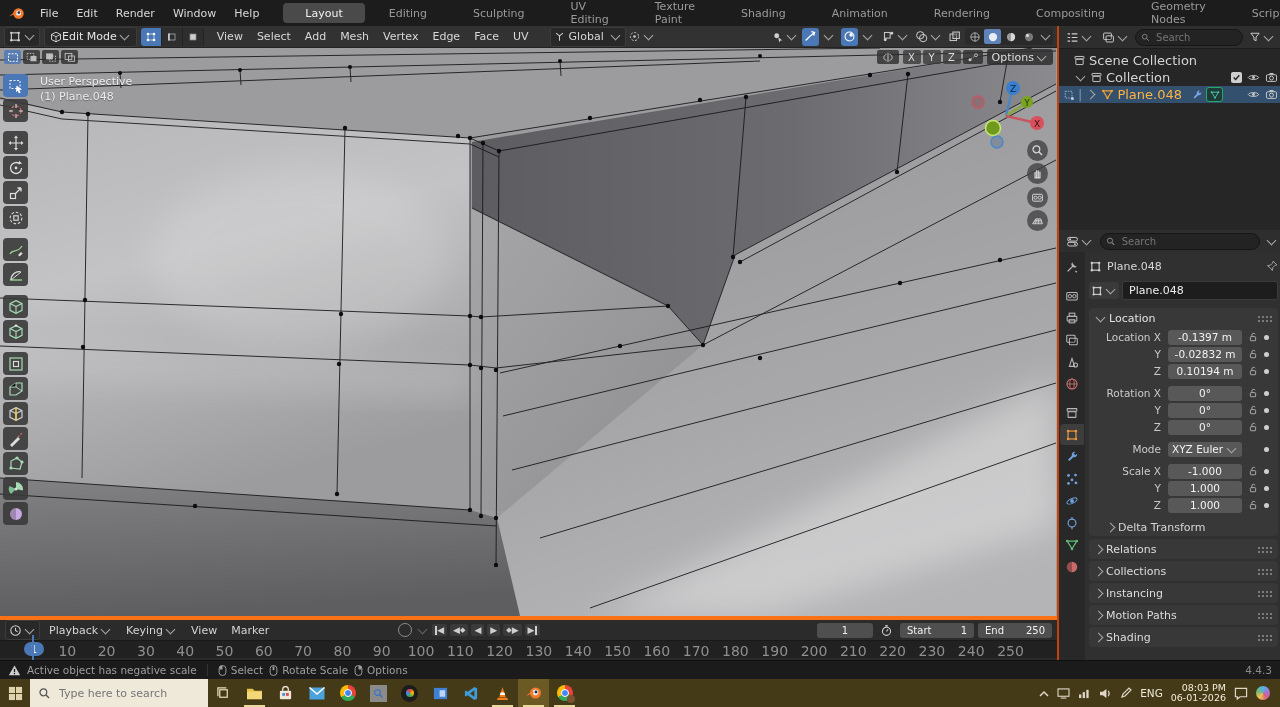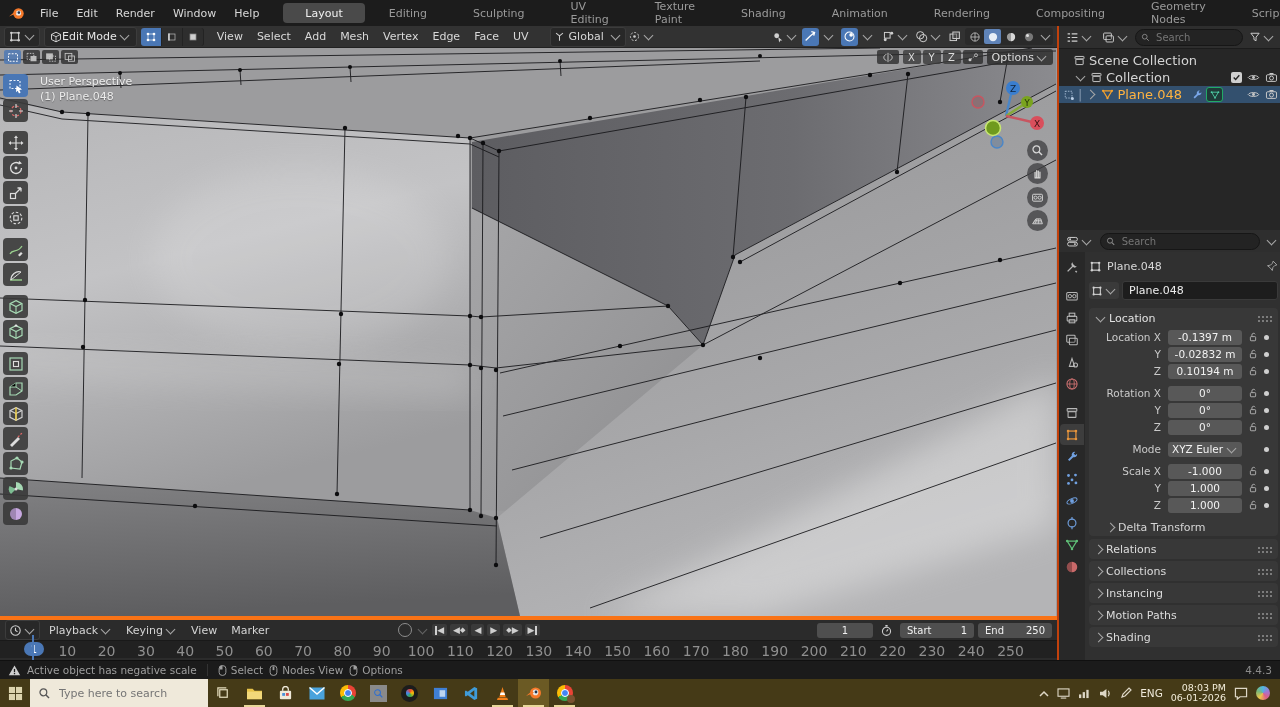--- a/index.html
+++ b/index.html
@@ -1250,21 +1250,21 @@
           <use href="#s-mouse"></use>
           <path d="M2,2.5a4,4 0 0 1 4,-1v5H2Z" fill="#9e9e9e"></path>
         </svg>
       <span>Select</span>
     </span>
     <span class="hint">
       <svg width="9" height="13" viewBox="0 0 12 16" color="#9e9e9e">
           <use href="#s-mouse"></use>
           <rect x="4.8" y="2.5" width="2.4" height="5" fill="#9e9e9e"></rect>
         </svg>
-      <span>Nodes View</span>
+      <span>Rotate Scale</span>
     </span>
     <span class="hint">
       <svg width="9" height="13" viewBox="0 0 12 16" color="#9e9e9e">
           <use href="#s-mouse"></use>
           <path d="M10,2.5a4,4 0 0 0-4,-1v5h4Z" fill="#9e9e9e"></path>
         </svg>
       <span>Options</span>
     </span>
     <span id="sb-version">4.4.3</span>
   </div>

